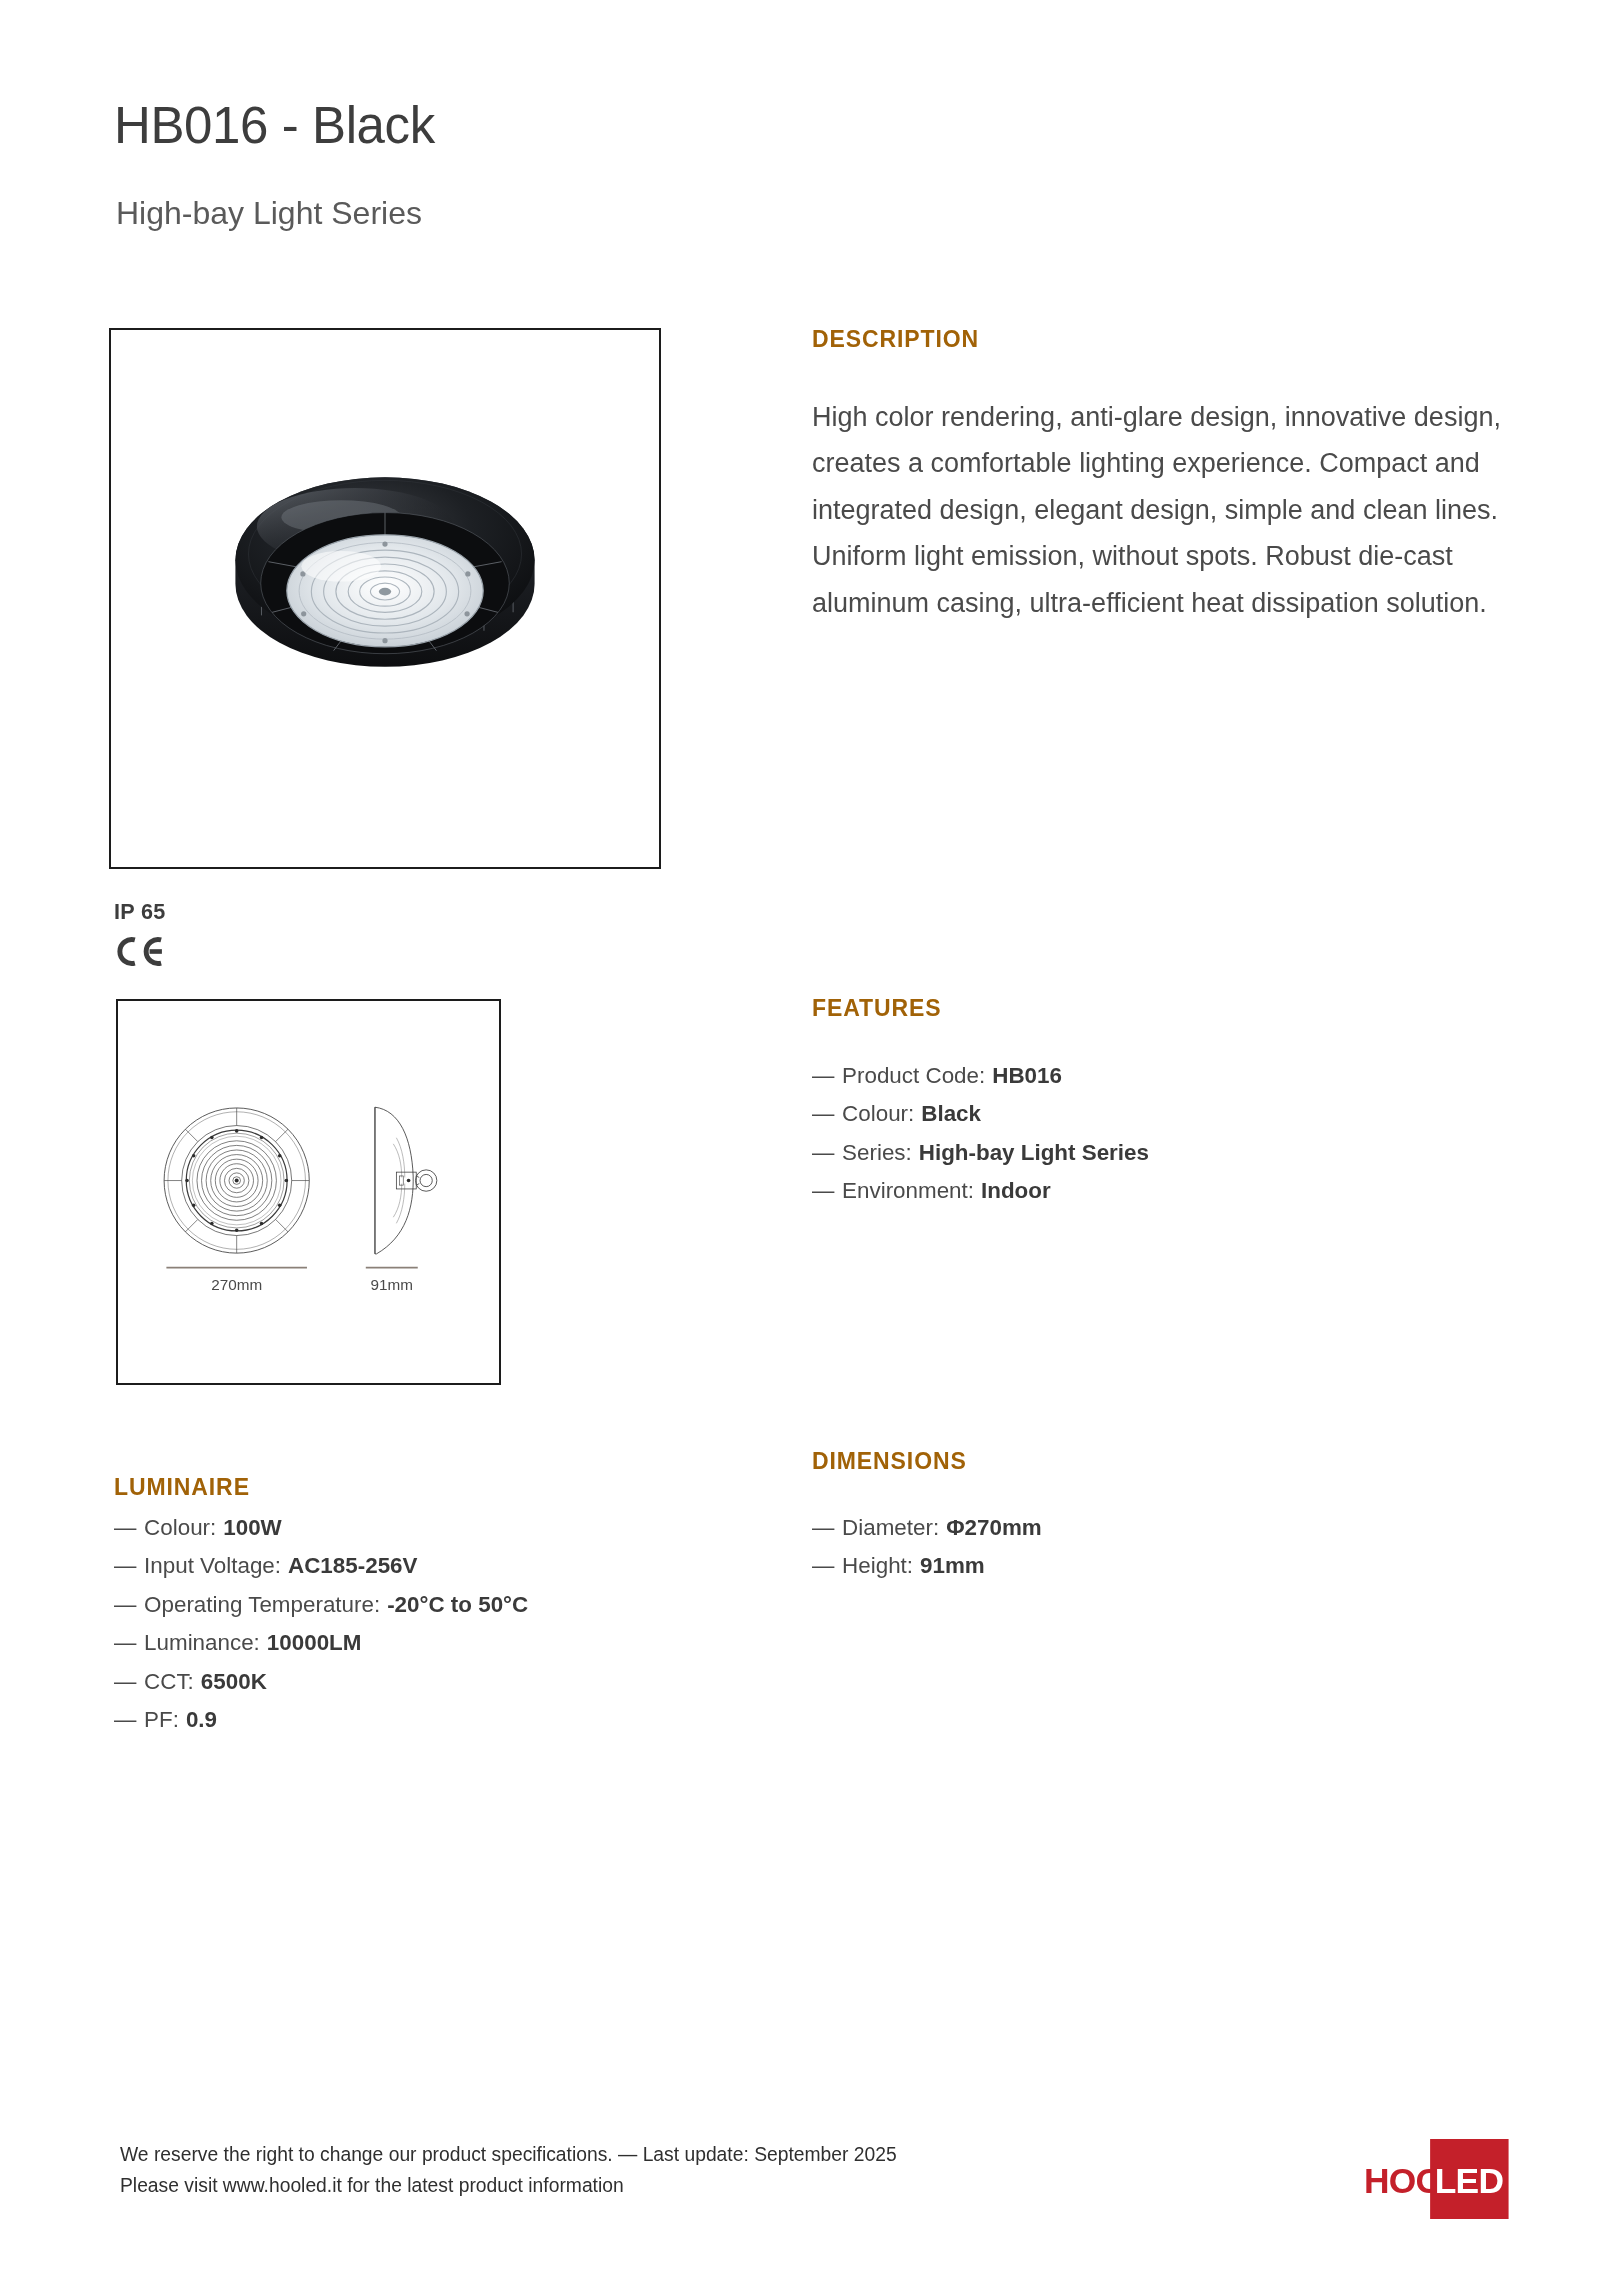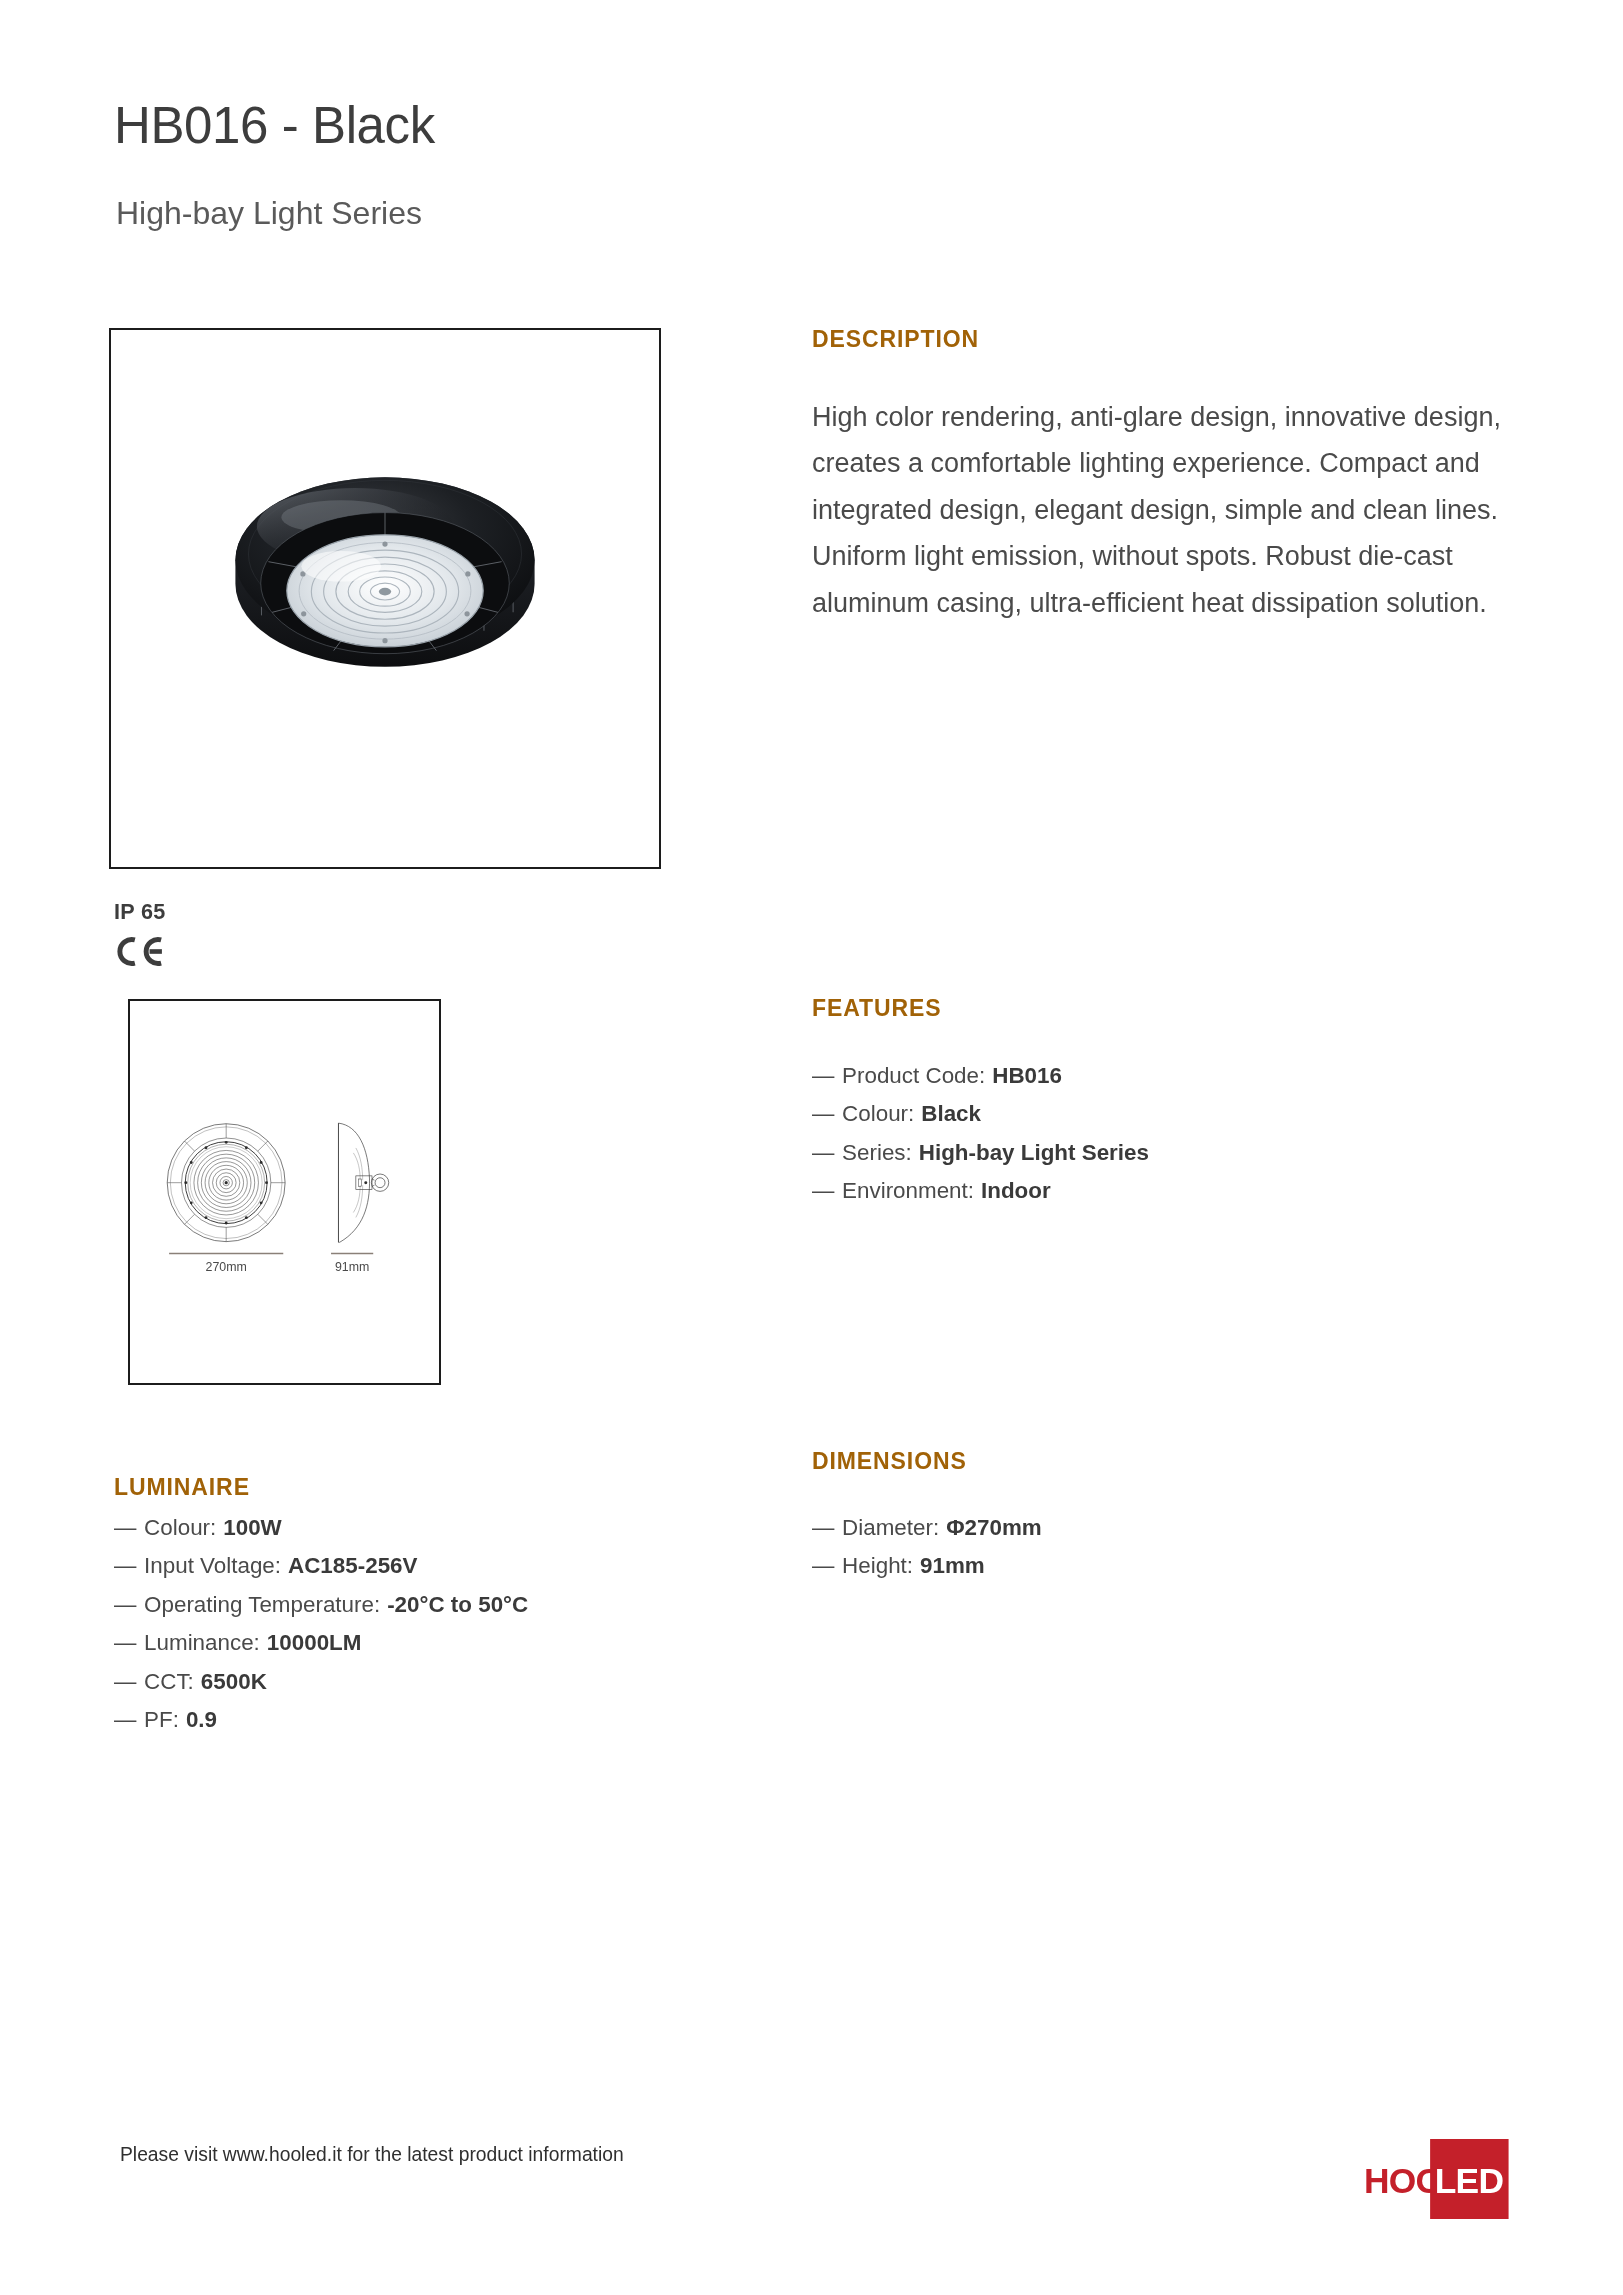--- a/index.html
+++ b/index.html
@@ -44,23 +44,23 @@
     background: #ffffff;
     box-sizing: border-box;
   }
   #product-photo-box {
     left: 109px;
     top: 328px;
     width: 552px;
     height: 541px;
   }
   #tech-drawing-box {
-    left: 128px;
+    left: 116px;
     top: 999px;
-    width: 313px;
+    width: 385px;
     height: 386px;
   }
 
   .svg-fill { width: 100%; height: 100%; display: block; }
 
   
   #rating-row {
     position: absolute;
     left: 114px;
     top: 899px;
@@ -404,20 +404,21 @@
     <span class="spec-value">Φ270mm</span>
   </li>
   <li class="spec-item">
     <span class="spec-dash">—</span>
     <span class="spec-label">Height:</span>
     <span class="spec-value">91mm</span>
   </li>
 </ul>
 
 <div id="footer-text">
+  <div>We reserve the right to change our product specifications. — Last update: September 2025</div>
   <div>Please visit www.hooled.it for the latest product information</div>
 </div>
 
 <svg id="brand-logo" viewBox="0 0 190 104">
   <rect x="88" y="0" width="102" height="104" fill="#c4202a"></rect>
   <text x="2" y="70" font-family="Liberation Sans, sans-serif" font-size="46" font-weight="bold" letter-spacing="-1" fill="#c4202a">HOO</text>
   <text x="94" y="70" font-family="Liberation Sans, sans-serif" font-size="46" font-weight="bold" letter-spacing="-1" fill="#ffffff">LED</text>
 </svg>
 
 

